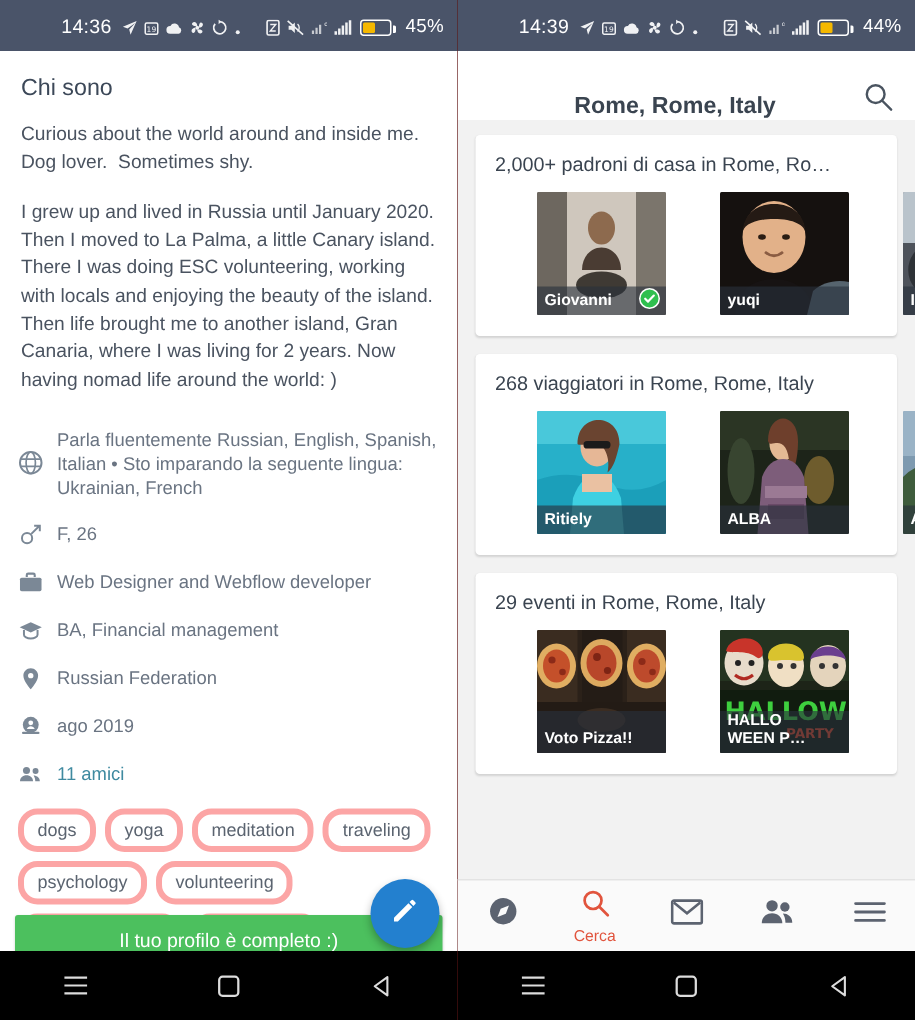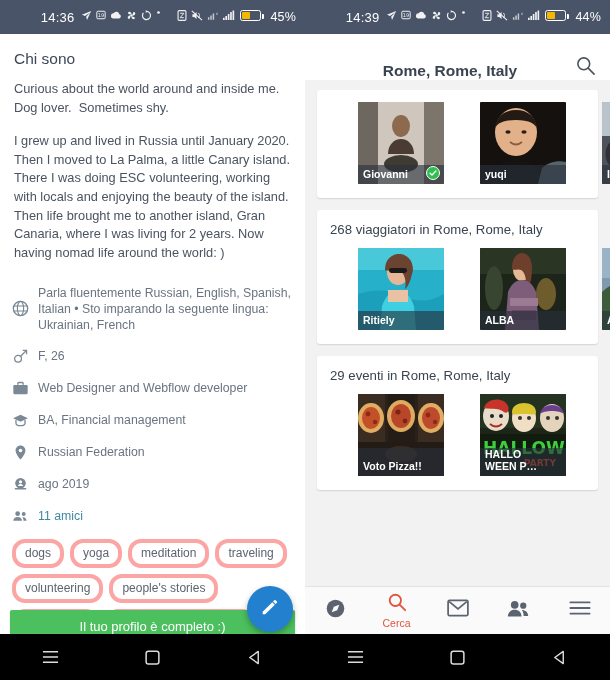--- a/index.html
+++ b/index.html
@@ -13,21 +13,21 @@
   .phone { width: 305px; height: 680px; position: relative; background: #7f1d1d; overflow: hidden; }
 
   
   .statusbar {
     height: 34px; background: #4a5469; color: #fff;
     display: flex; align-items: center; justify-content: flex-end;
     padding-right: 9px; font-size: 12.5px; letter-spacing: .2px;
     position: relative; z-index: 40;
   }
   .statusbar .clock { margin-right: 7px; font-size: 13px; }
-  .sb-icons { display: flex; align-items: flex-start; gap: 4px; }
+  .sb-icons { display: flex; align-items: flex-end; gap: 4px; }
   .sb-ic { opacity: .92; display: inline-flex; align-items: center; }
   .sb-gap { width: 8px; }
   .batt {
     width: 21px; height: 11px; border: 1.4px solid #fff; border-radius: 2.5px;
     position: relative; display: inline-block; margin: 0 2px 0 1px;
   }
   .batt:after {
     content: ""; position: absolute; right: -3.4px; top: 3px;
     width: 2px; height: 5px; background: #fff; border-radius: 0 1px 1px 0;
   }
@@ -290,20 +290,21 @@
           <span class="txt link">11 amici</span>
         </div>
 
       </div>
 
       <div class="chips">
         <span class="chip">dogs</span>
         <span class="chip">yoga</span>
         <span class="chip">meditation</span>
         <span class="chip">traveling</span>
+        <span class="chip">psychology</span>
         <span class="chip">volunteering</span>
         <span class="chip">people's stories</span>
         <span class="chip">web design</span>
         <span class="chip">languages and cultures</span>
         <span class="chip">web development</span>
         <span class="chip">psychotherapy</span>
         <span class="chip">do</span>
       </div>
     </div>
 
@@ -412,20 +413,21 @@
         <svg width="21" height="21" viewBox="0 0 22 22">
             <circle cx="9.2" cy="9.2" r="6.2" fill="none" stroke="#4a5460" stroke-width="1.7"></circle>
             <path d="M13.8 13.8 20 20" stroke="#4a5460" stroke-width="1.7" stroke-linecap="round"></path>
           </svg>
       </span>
     </div>
 
     <div class="search-scroll">
 
       <div class="card">
+        <div class="card-title">2,000+ padroni di casa in Rome, Ro…</div>
         <div class="tiles">
           <div class="tile">
             <svg width="86" height="82" viewBox="0 0 86 82" preserveAspectRatio="none">
               <rect width="86" height="82" fill="#8e8a84"></rect>
               <rect x="0" y="0" width="20" height="82" fill="#6d675f"></rect>
               <rect x="20" y="0" width="46" height="82" fill="#cfc7bd"></rect>
               <rect x="66" y="0" width="20" height="82" fill="#7b756c"></rect>
               <ellipse cx="43" cy="24" rx="9" ry="11" fill="#8d6a4e"></ellipse>
               <path d="M30 52c0-9 6-15 13-15s13 6 13 15z" fill="#4a3c33"></path>
               <ellipse cx="43" cy="62" rx="17" ry="9" fill="#3f3a34"></ellipse>

